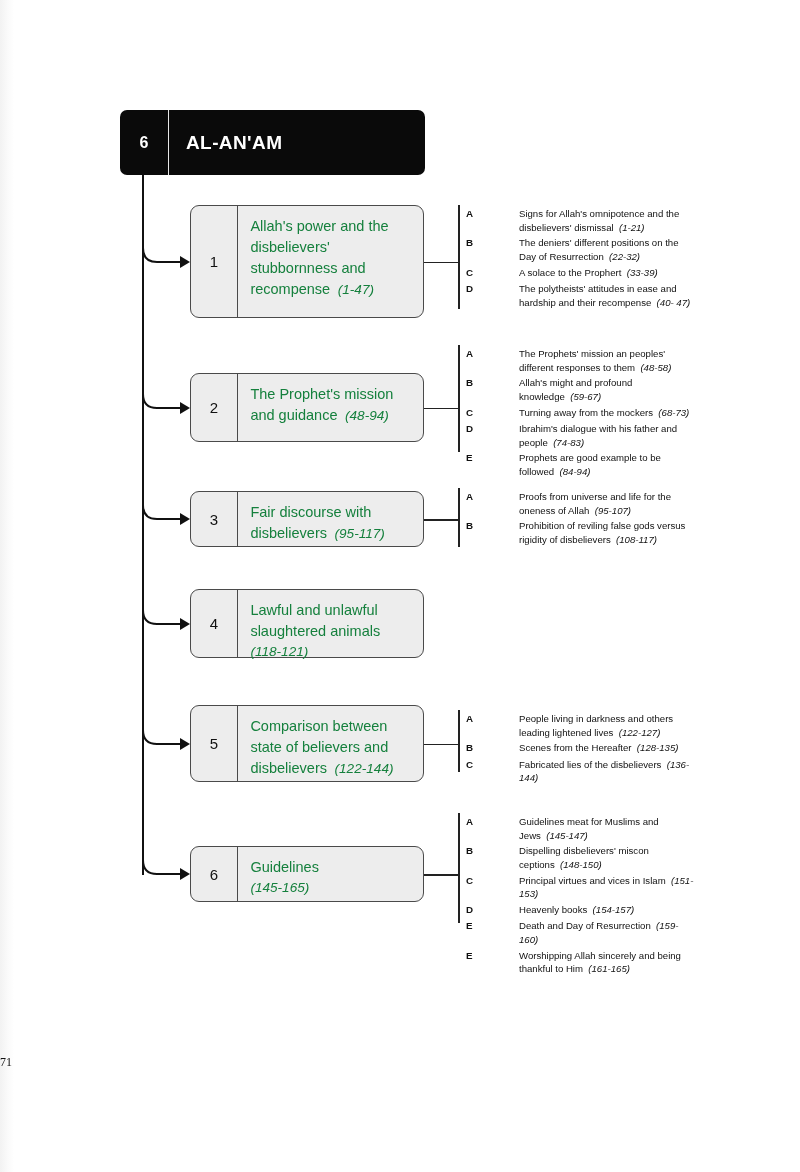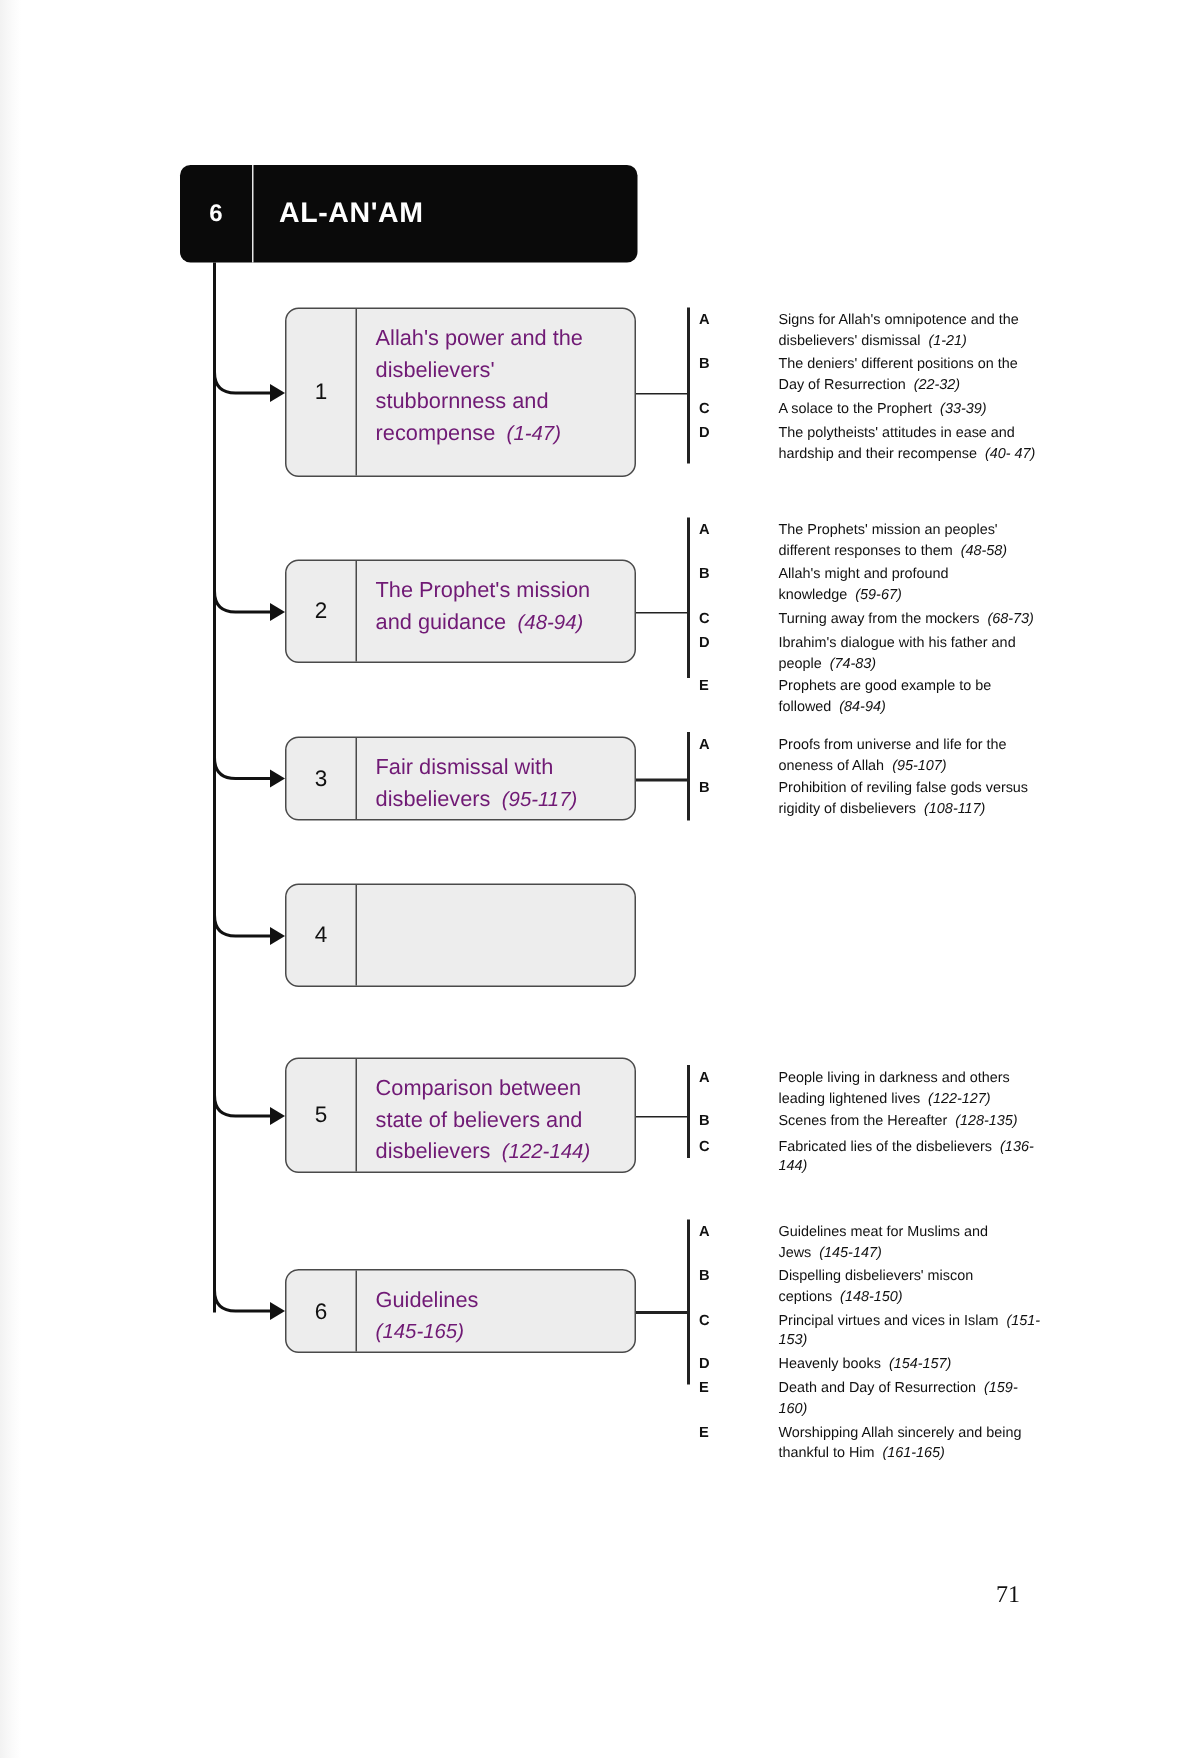--- a/index.html
+++ b/index.html
@@ -52,21 +52,21 @@
   }
   .box .bnum{
     width:46px;flex:0 0 46px;
     display:flex;align-items:center;justify-content:center;
     font-size:15px;color:#111;
   }
   .box .bsep{width:1.4px;background:#4a4a4a;}
   .box .btext{
     flex:1;
     padding:10px 9px 10px 12px;
-    font-size:14.5px;line-height:1.44;color:#701a75;
+    font-size:14.5px;line-height:1.44;color:#15803d;
   }
   .box .btext .rng{font-style:italic;font-size:13.6px;}
   .box .btext .rng.block{display:block;}
 
   
   .stem{position:absolute;height:1.5px;background:#222;}
   .bracket{position:absolute;width:1.7px;background:#222;}
   .subs{position:absolute;left:466px;width:230px;}
   .sub{
     display:flex;
@@ -75,23 +75,22 @@
   }
   .sub .ltr{
     width:13px;flex:0 0 13px;font-weight:bold;font-size:9.8px;
   }
   .sub .stxt{flex:1;margin-left:40px;}
   .sub .stxt .rng{font-style:italic;}
 
   
   .pageno{
     position:absolute;left:0;top:1055px;width:680px;
-    text-align:right;
     font-family:"Liberation Serif",serif;
-    font-size:16px;color:#111;
+    font-size:12px;color:#111;
   }
 </style>
 </head>
 <body>
 
 <div class="page">
 
   <div class="edge-shadow"></div>
 
   <div class="header">
@@ -171,21 +170,21 @@
       <div class="stem" style="left: 424px; top: 407.5px; width: 35px;"></div>
       <div class="connector" style="top: 485px;">
         <svg width="52" height="70">
           <path d="M1,6 L1,20 Q1,34 15,34 L38,34" fill="none" stroke="#111111" stroke-width="2"></path>
           <path d="M38,28 L48,34 L38,40 Z" fill="#111111"></path>
         </svg>
       </div>
       <div class="box" style="top: 491px; height: 56px;">
         <div class="bnum">3</div>
         <div class="bsep"></div>
-        <div class="btext"><span>Fair dismissal with disbelievers</span><span class="rng">&nbsp;&nbsp;(95-117)</span></div>
+        <div class="btext"><span>Fair discourse with disbelievers</span><span class="rng">&nbsp;&nbsp;(95-117)</span></div>
       </div>
       <div class="subs" style="top: 490px;">
         <div class="sub">
           <div class="ltr">A</div>
           <div class="stxt"><span>Proofs from universe and life for the oneness of Allah</span><span class="rng">&nbsp;&nbsp;(95-107)</span></div>
         </div>
         <div class="sub">
           <div class="ltr">B</div>
           <div class="stxt"><span>Prohibition of reviling false gods versus rigidity of disbelievers</span><span class="rng">&nbsp;&nbsp;(108-117)</span></div>
         </div>
@@ -194,20 +193,21 @@
       <div class="stem" style="left: 424px; top: 519px; width: 35px;"></div>
       <div class="connector" style="top: 589.5px;">
         <svg width="52" height="70">
           <path d="M1,6 L1,20 Q1,34 15,34 L38,34" fill="none" stroke="#111111" stroke-width="2"></path>
           <path d="M38,28 L48,34 L38,40 Z" fill="#111111"></path>
         </svg>
       </div>
       <div class="box" style="top: 589px; height: 69px;">
         <div class="bnum">4</div>
         <div class="bsep"></div>
+        <div class="btext"><span>Lawful and unlawful slaughtered animals</span><span class="rng block">(118-121)</span></div>
       </div>
       <div class="connector" style="top: 709.5px;">
         <svg width="52" height="70">
           <path d="M1,6 L1,20 Q1,34 15,34 L38,34" fill="none" stroke="#111111" stroke-width="2"></path>
           <path d="M38,28 L48,34 L38,40 Z" fill="#111111"></path>
         </svg>
       </div>
       <div class="box" style="top: 705px; height: 77px;">
         <div class="bnum">5</div>
         <div class="bsep"></div>

